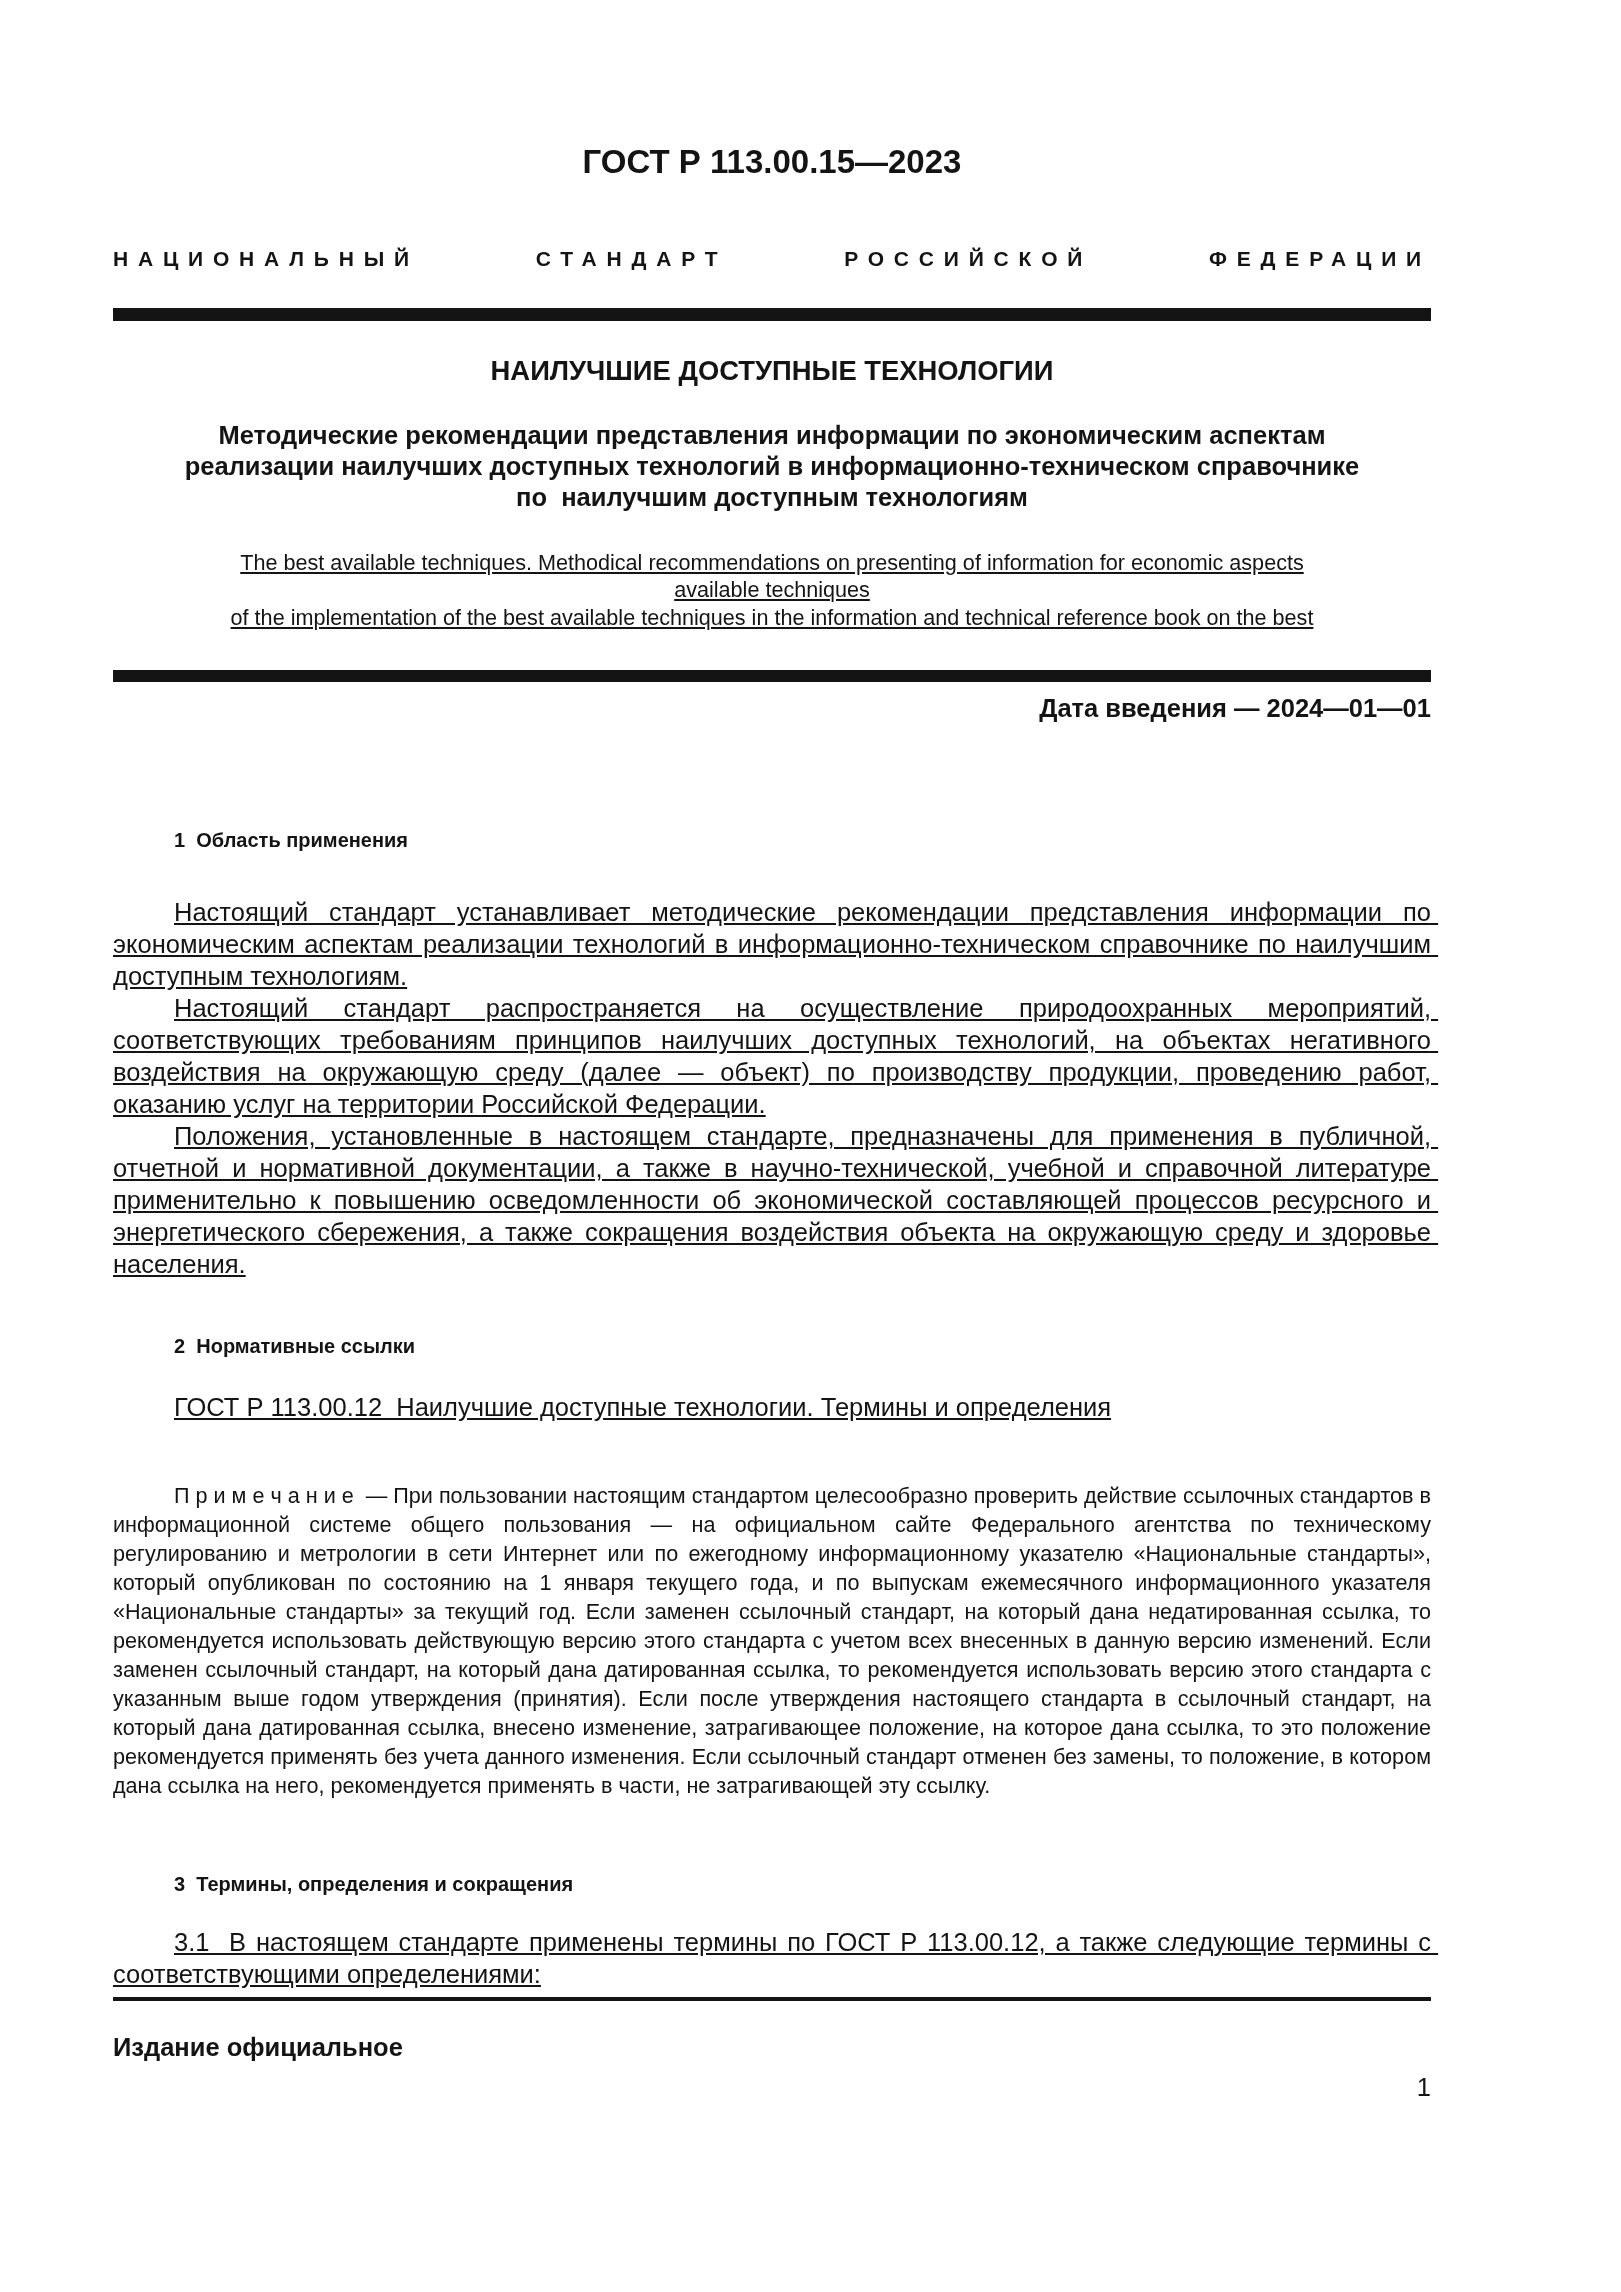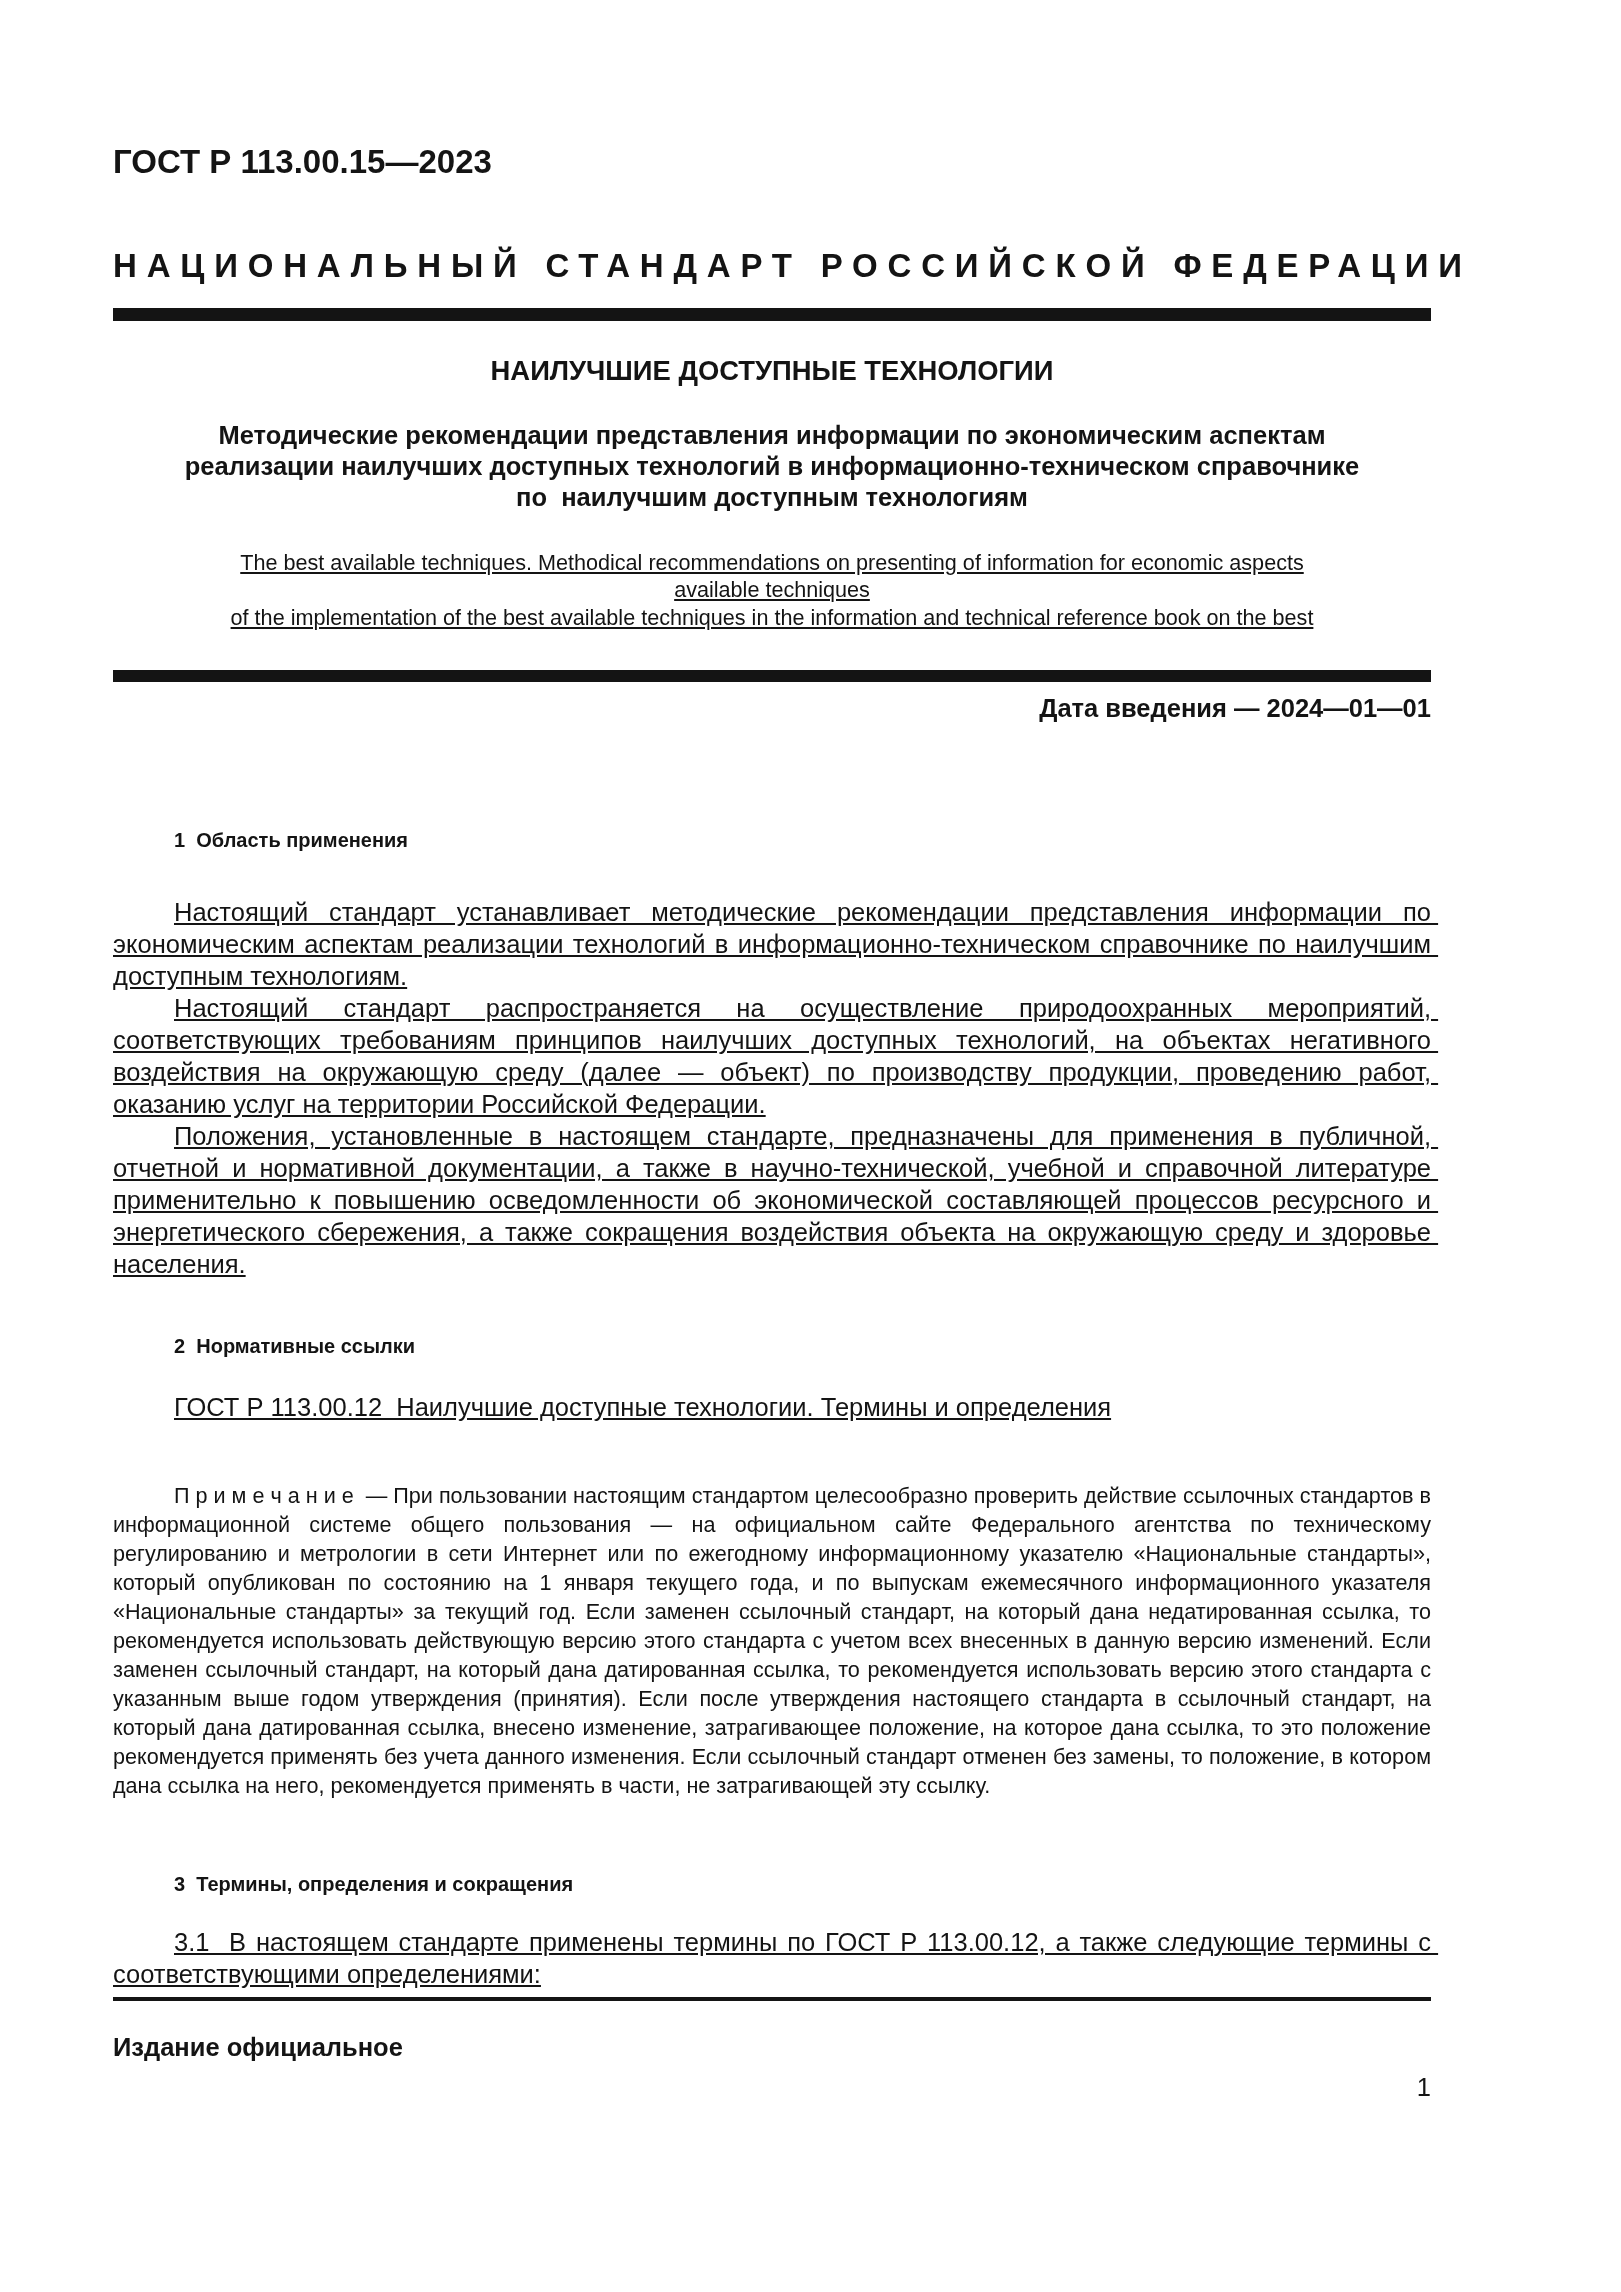--- a/index.html
+++ b/index.html
@@ -15,26 +15,26 @@
     font-family: "Liberation Sans", sans-serif;
     color: #141414;
     overflow: hidden;
   }
   .abs { position: absolute; left: 113px; width: 1318px; }
 
   .doc-number {
     top: 143px;
     font-size: 33px;
     font-weight: bold;
-    text-align: left;
+    text-align: center;
     white-space: pre-wrap;
   }
   .banner {
     top: 247px;
-    font-size: 33px;
+    font-size: 21px;
     font-weight: bold;
     letter-spacing: 9.8px;
     text-align: justify;
     text-align-last: justify;
     white-space: nowrap;
   }
   .bar { background: #141414; }
   .bar-top    { top: 308px; height: 12.7px; }
   .bar-middle { top: 670px; height: 11.8px; }
 

